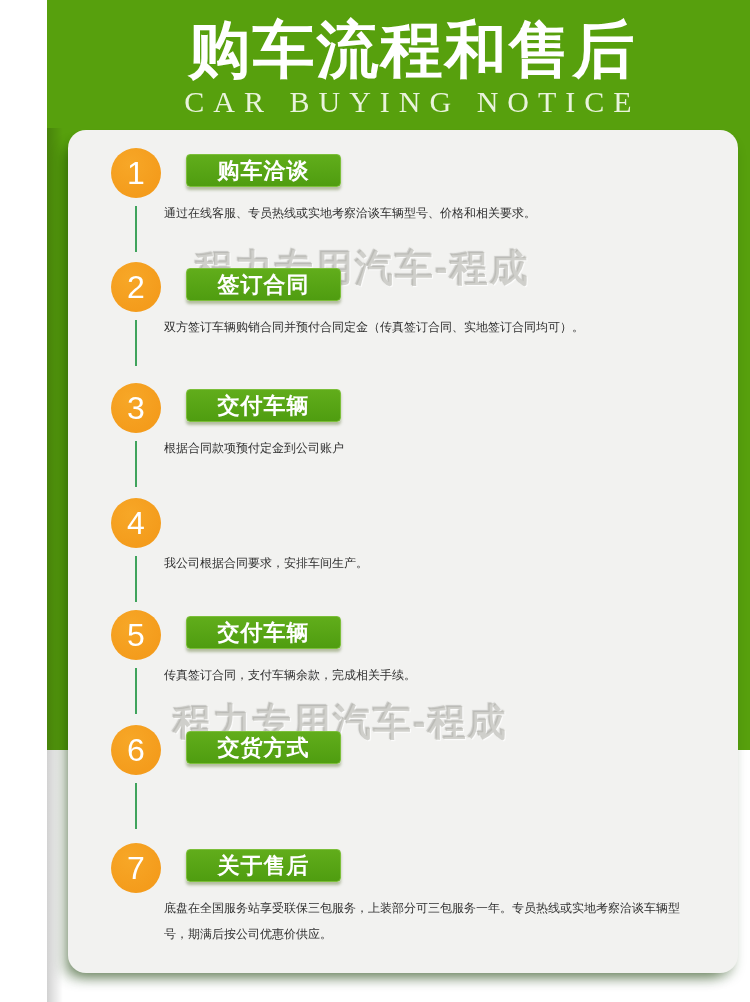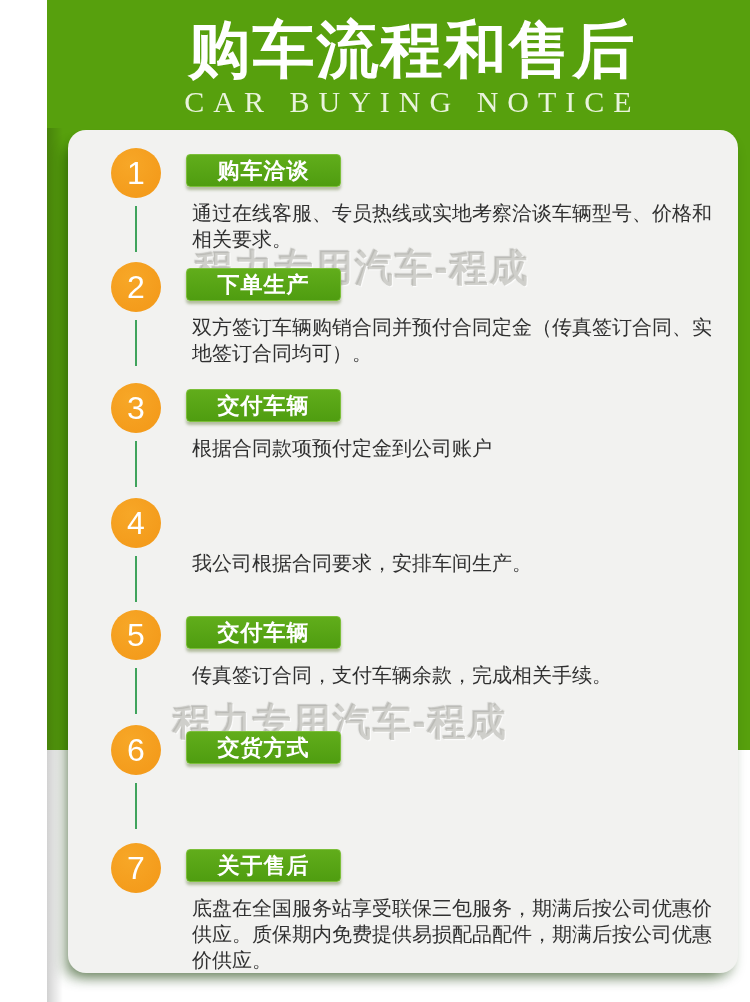--- a/index.html
+++ b/index.html
@@ -55,22 +55,22 @@
     position:absolute;left:118px;top:6px;width:155px;height:33px;
     border-radius:4px;
     background:linear-gradient(180deg,var(--button-green-top,#61ad1b),var(--button-green-bottom,#4f9d10));
     border:1px solid #7cbf3a;
     box-shadow:0 3px 3px rgba(60,90,10,0.35);
     color:#ffffff;font-size:22px;font-weight:bold;letter-spacing:1px;
     display:flex;align-items:center;justify-content:center;
     box-sizing:border-box;
   }
   .desc{
-    position:absolute;left:124px;top:52px;width:532px;
-    font-size:20px;line-height:26px;color:var(--text-dark,#303030);
+    position:absolute;left:96px;top:52px;width:532px;
+    font-size:12px;line-height:26px;color:var(--text-dark,#303030);
     word-break:break-all;
   }
   .watermark{
     position:absolute;
     font-size:38px;font-weight:bold;letter-spacing:2px;
     color:rgba(175,175,168,0.55);
     text-shadow:1px 1px 1px rgba(255,255,255,0.85), -1px -1px 1px rgba(120,120,115,0.35);
     pointer-events:none;white-space:nowrap;
   }
   .wm1{left:127px;top:113px;}
@@ -100,21 +100,21 @@
       <div class="connector"></div>
       <div class="pill">购车洽谈</div>
       <div class="desc">通过在线客服、专员热线或实地考察洽谈车辆型号、价格和相关要求。</div>
     </div>
 
     <div class="step s2">
       <div class="circle">
           <span>2</span>
         </div>
       <div class="connector"></div>
-      <div class="pill">下单生产</div>
+      <div class="pill">签订合同</div>
       <div class="desc">双方签订车辆购销合同并预付合同定金（传真签订合同、实地签订合同均可）。</div>
     </div>
 
     <div class="step s3">
       <div class="circle">
           <span>3</span>
         </div>
       <div class="connector"></div>
       <div class="pill">交付车辆</div>
       <div class="desc">根据合同款项预付定金到公司账户</div>
@@ -144,17 +144,17 @@
       <div class="connector"></div>
       <div class="pill">交货方式</div>
     </div>
 
     <div class="step s7">
       <div class="circle">
           <span>7</span>
         </div>
 
       <div class="pill">关于售后</div>
-      <div class="desc">底盘在全国服务站享受联保三包服务，期满后按公司优惠价供应。质保期内免费提供易损配品配件，期满后按公司优惠价供应。</div>
+      <div class="desc">底盘在全国服务站享受联保三包服务，上装部分可三包服务一年。专员热线或实地考察洽谈车辆型号，期满后按公司优惠价供应。</div>
     </div>
 
   </div>
 </div>
 
 </body></html>

